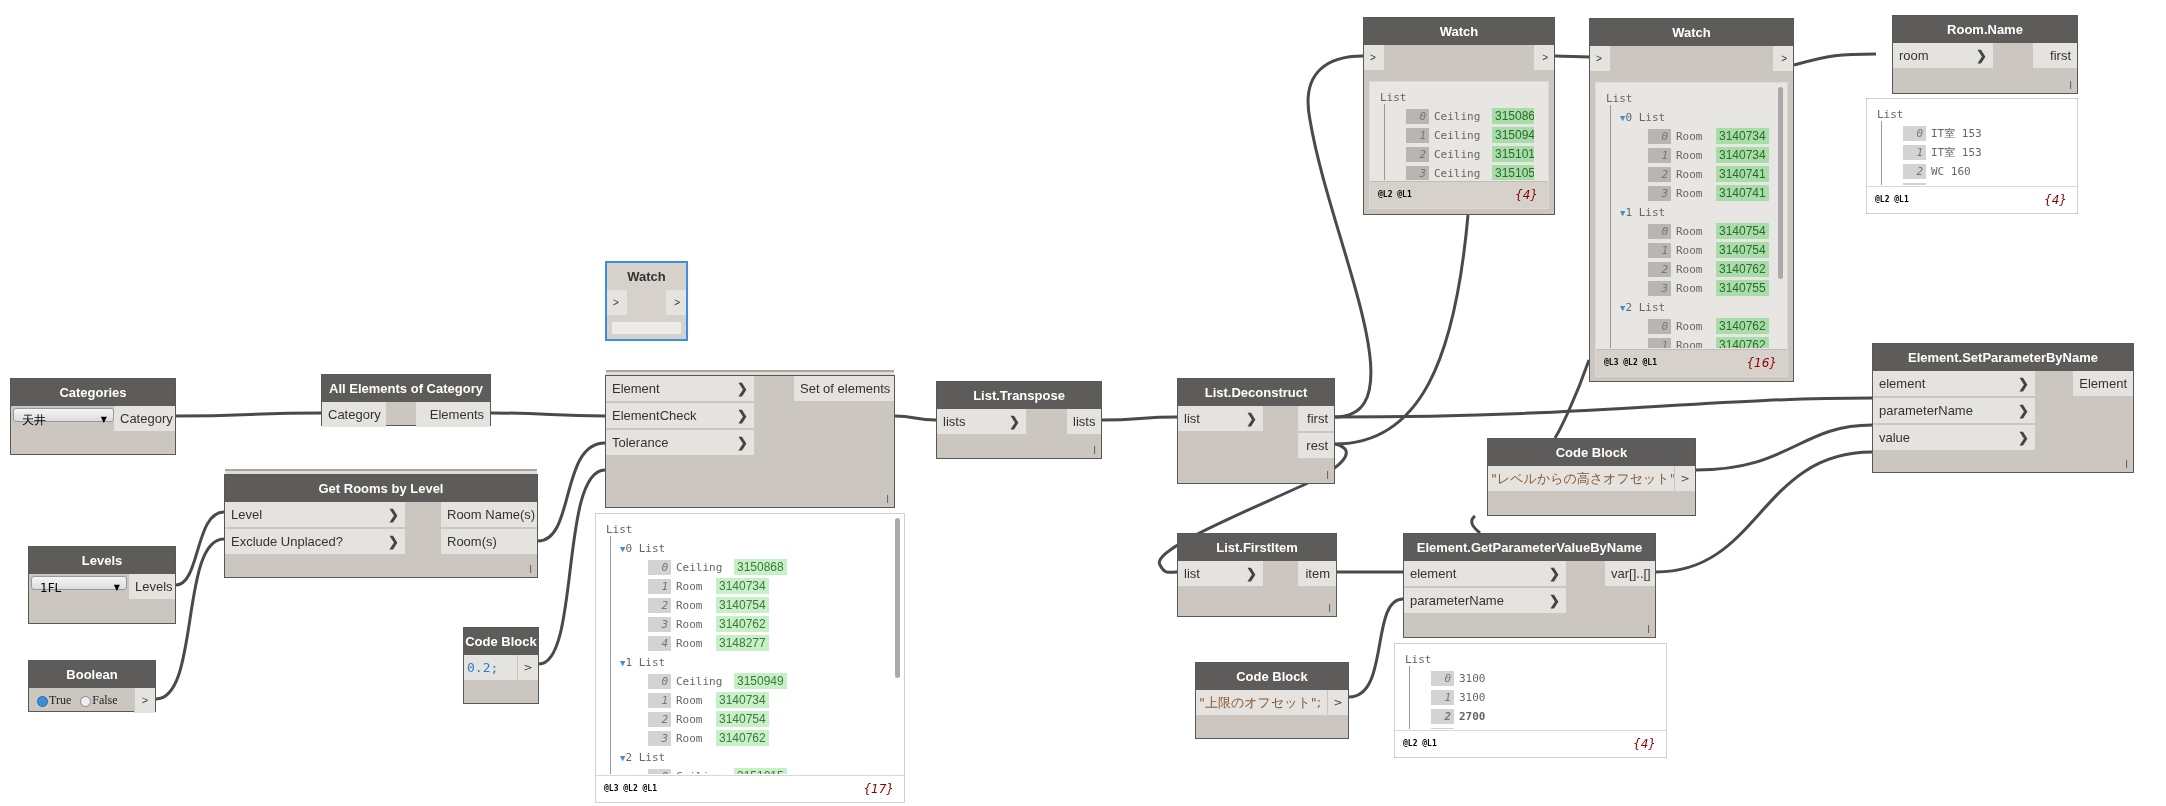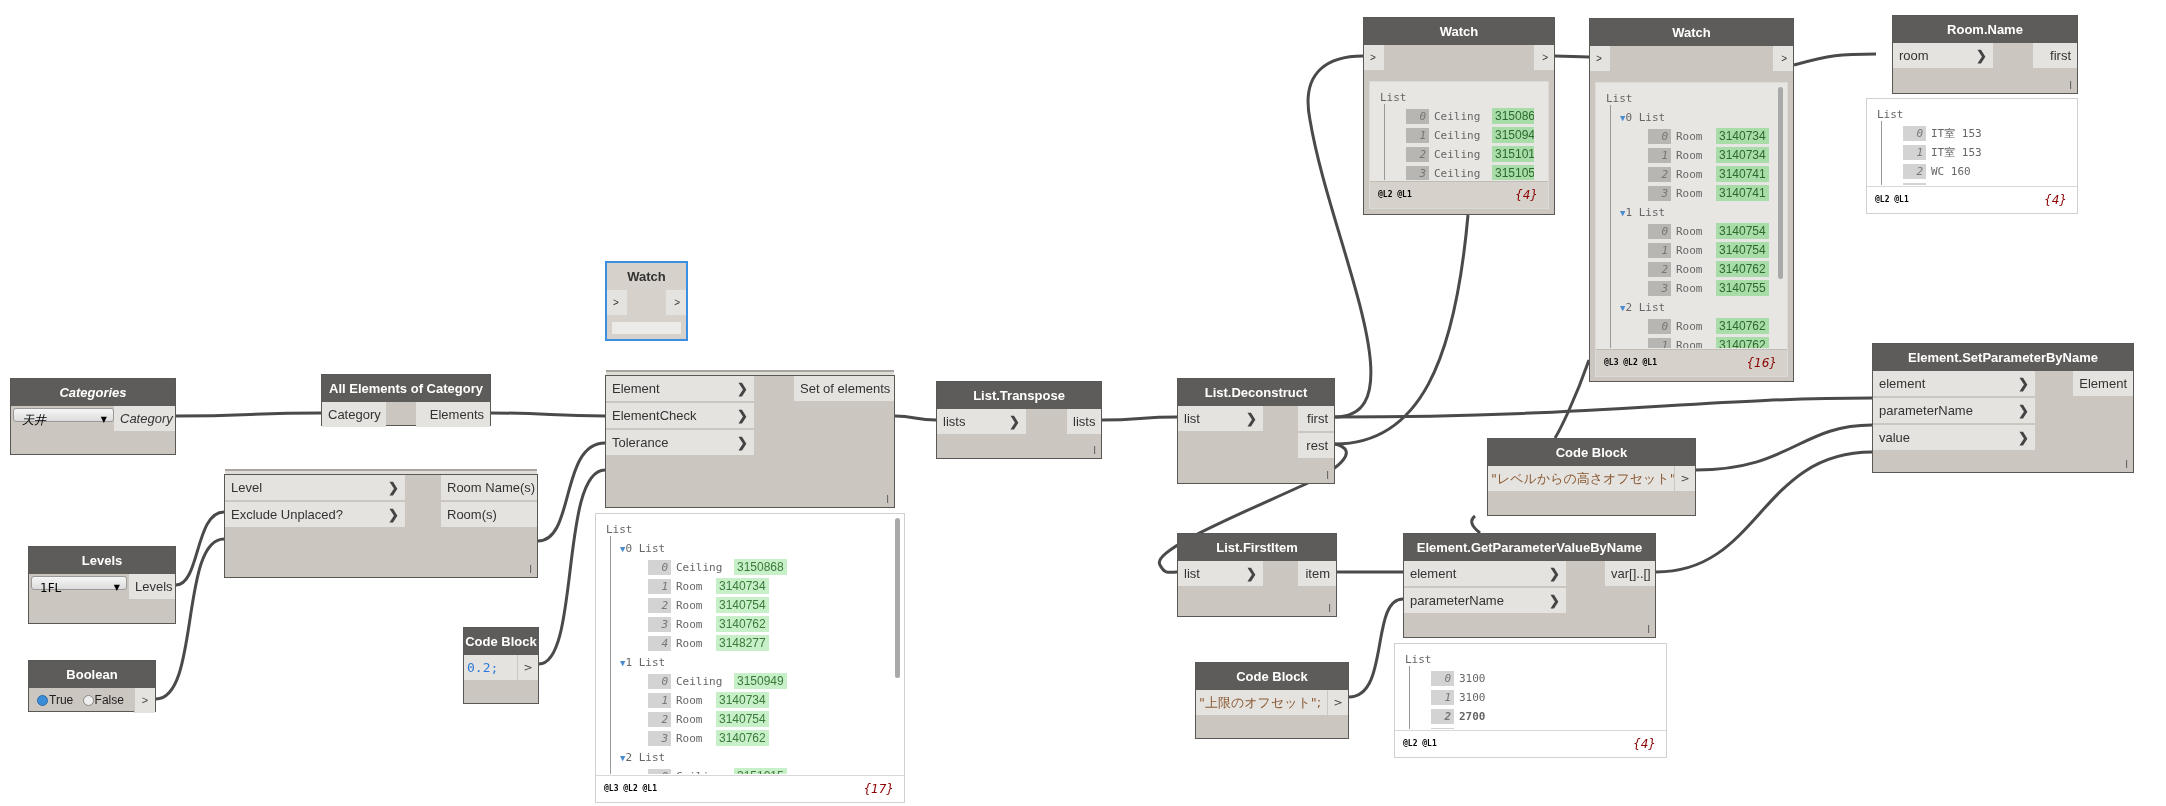--- a/index.html
+++ b/index.html
@@ -63,21 +63,21 @@
   <path class="wire" d="M1555,56 C1570,56 1575,57 1589,57"></path>
   <path class="wire" d="M1794,65 C1830,55 1840,54 1876,54"></path>
   <path class="wire" d="M1589,360 C1575,400 1560,430 1555,438"></path>
   <path class="wire" d="M1696,470 C1790,470 1800,425 1872,425"></path>
   <path class="wire" d="M1656,572 C1760,572 1760,452 1872,452"></path>
   <path class="wire" d="M1337,572 C1370,572 1370,572 1403,572"></path>
   <path class="wire" d="M1349,697 C1390,697 1370,599 1403,599"></path>
   <path class="wire" d="M1480,533 C1470,525 1470,520 1475,516"></path>
 </svg>
 
-<div class="node" style="left:10px;top:378px;width:166px;height:77px;font-style:italic;">
+<div class="node" style="left:10px;top:378px;width:166px;height:77px;">
   <div class="hdr">Categories</div>
   <div class="body">
     <div class="dropdown" style="width:101px;">
       <span>天井</span>
       <span class="arr">▼</span>
     </div>
     <div class="outputs">
         <div class="port out" style="width:61px;">Category</div>
       </div>
   </div>
@@ -138,20 +138,21 @@
       <div class="wrow" style="padding-left: 42px;"><span class="idx">3</span><span class="typ room">Room</span><span class="eid">3140762</span></div>
       <div class="wrow sublist" style="padding-left: 14px;"><span class="tri">▼</span><span>2 List</span></div>
       <div class="wrow" style="padding-left: 42px;"><span class="idx">0</span><span class="typ">Ceiling</span><span class="eid">3151015</span></div>
       <div class="vline" style="left: 4px; top: 16px; bottom: 0px;"></div>
     </div>
   <div class="scrollbar" style="top:4px;height:160px;"></div>
   <div class="wfoot"><span>@L3 @L2 @L1</span><span class="wcount">{17}</span></div>
 </div>
 
 <div class="node stack" style="left:224px;top:474px;width:314px;height:104px;">
+  <div class="hdr">Get Rooms by Level</div>
   <div class="body">
     <div class="inputs">
       <div class="port in" style="width:180px;"><span>Level</span><span class="chev">❯</span></div>
       <div class="port in" style="width:180px;"><span>Exclude Unplaced?</span><span class="chev">❯</span></div>
     </div>
     <div class="outputs">
       <div class="port" style="width:96px;">Room Name(s)</div>
       <div class="port" style="width:96px;">Room(s)</div>
     </div>
   </div>
@@ -167,21 +168,21 @@
     </div>
     <div class="outputs">
         <div class="port out" style="width:46px;">Levels</div>
       </div>
   </div>
 </div>
 
 <div class="node" style="left:28px;top:660px;width:128px;height:52px;">
   <div class="hdr">Boolean</div>
   <div class="body" style="font-size:12px;font-family:'Liberation Sans',sans-serif;color:#222;">
-    <div style="position:absolute;left:8px;top:0;height:25px;line-height:25px;white-space:nowrap;">
+    <div style="position:absolute;left:8px;top:0;height:25px;line-height:25px;white-space:nowrap;font-family:Liberation Serif, serif;">
       <span><span class="radio on"></span><span>True</span></span>
       <span style="margin-left:6px;"><span class="radio"></span><span>False</span></span>
     </div>
     <div class="sm-out">&gt;</div>
   </div>
 </div>
 
 <div class="node" style="left:463px;top:627px;width:76px;height:77px;">
   <div class="hdr">Code Block</div>
   <div class="body">

